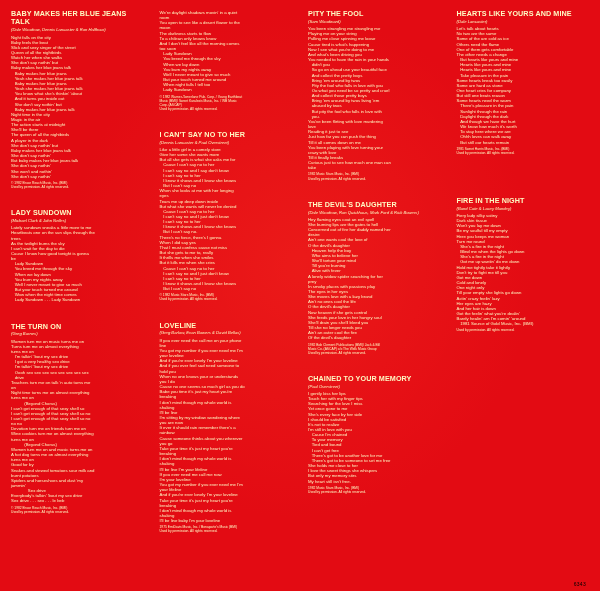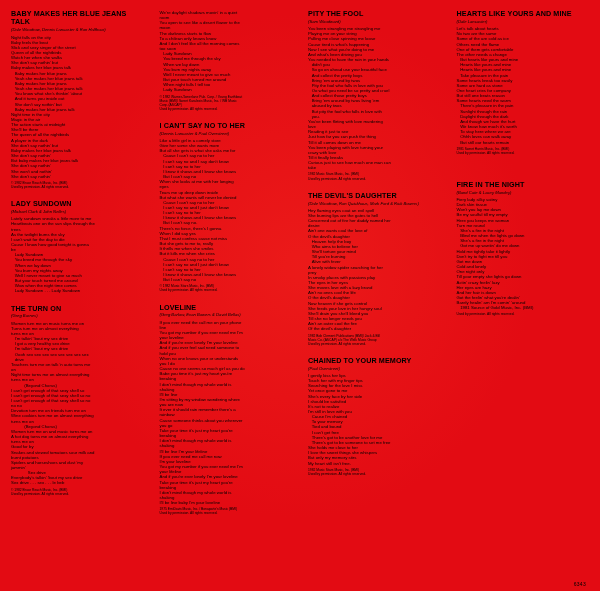--- a/index.html
+++ b/index.html
@@ -34,21 +34,21 @@
     gap: 10px;
     height: 571px;
   }
   .col {
     width: 25%;
     box-sizing: border-box;
     padding: 0 3px;
   }
   .song {
     margin-bottom: 10px;
-    color: #000000;
+    color: #fef9c3;
   }
   .song-title {
     font-weight: bold;
     font-size: 7.2px;
     line-height: 8.4px;
     letter-spacing: 0.1px;
     text-transform: uppercase;
     margin-bottom: 0.5px;
   }
   .song-credit {
@@ -70,22 +70,22 @@
     margin-top: 2px;
   }
   .colnum {
     position: absolute;
     right: 14px;
     bottom: 4px;
     font-size: 5px;
     color: #000;
     letter-spacing: 0.3px;
   }
-  .song.gap-lg { margin-top: 11px; }
-  .song.gap-xl { margin-top: 26px; }
+  .song.gap-lg { margin-top: 20px; }
+  .song.gap-xl { margin-top: 42px; }
 </style>
 </head>
 <body>
 
 <div id="sleeve">
   <div class="columns">
 
     <div class="col">
       <div class="song">
         <div class="song-title">BABY MAKES HER BLUE JEANS TALK</div>

